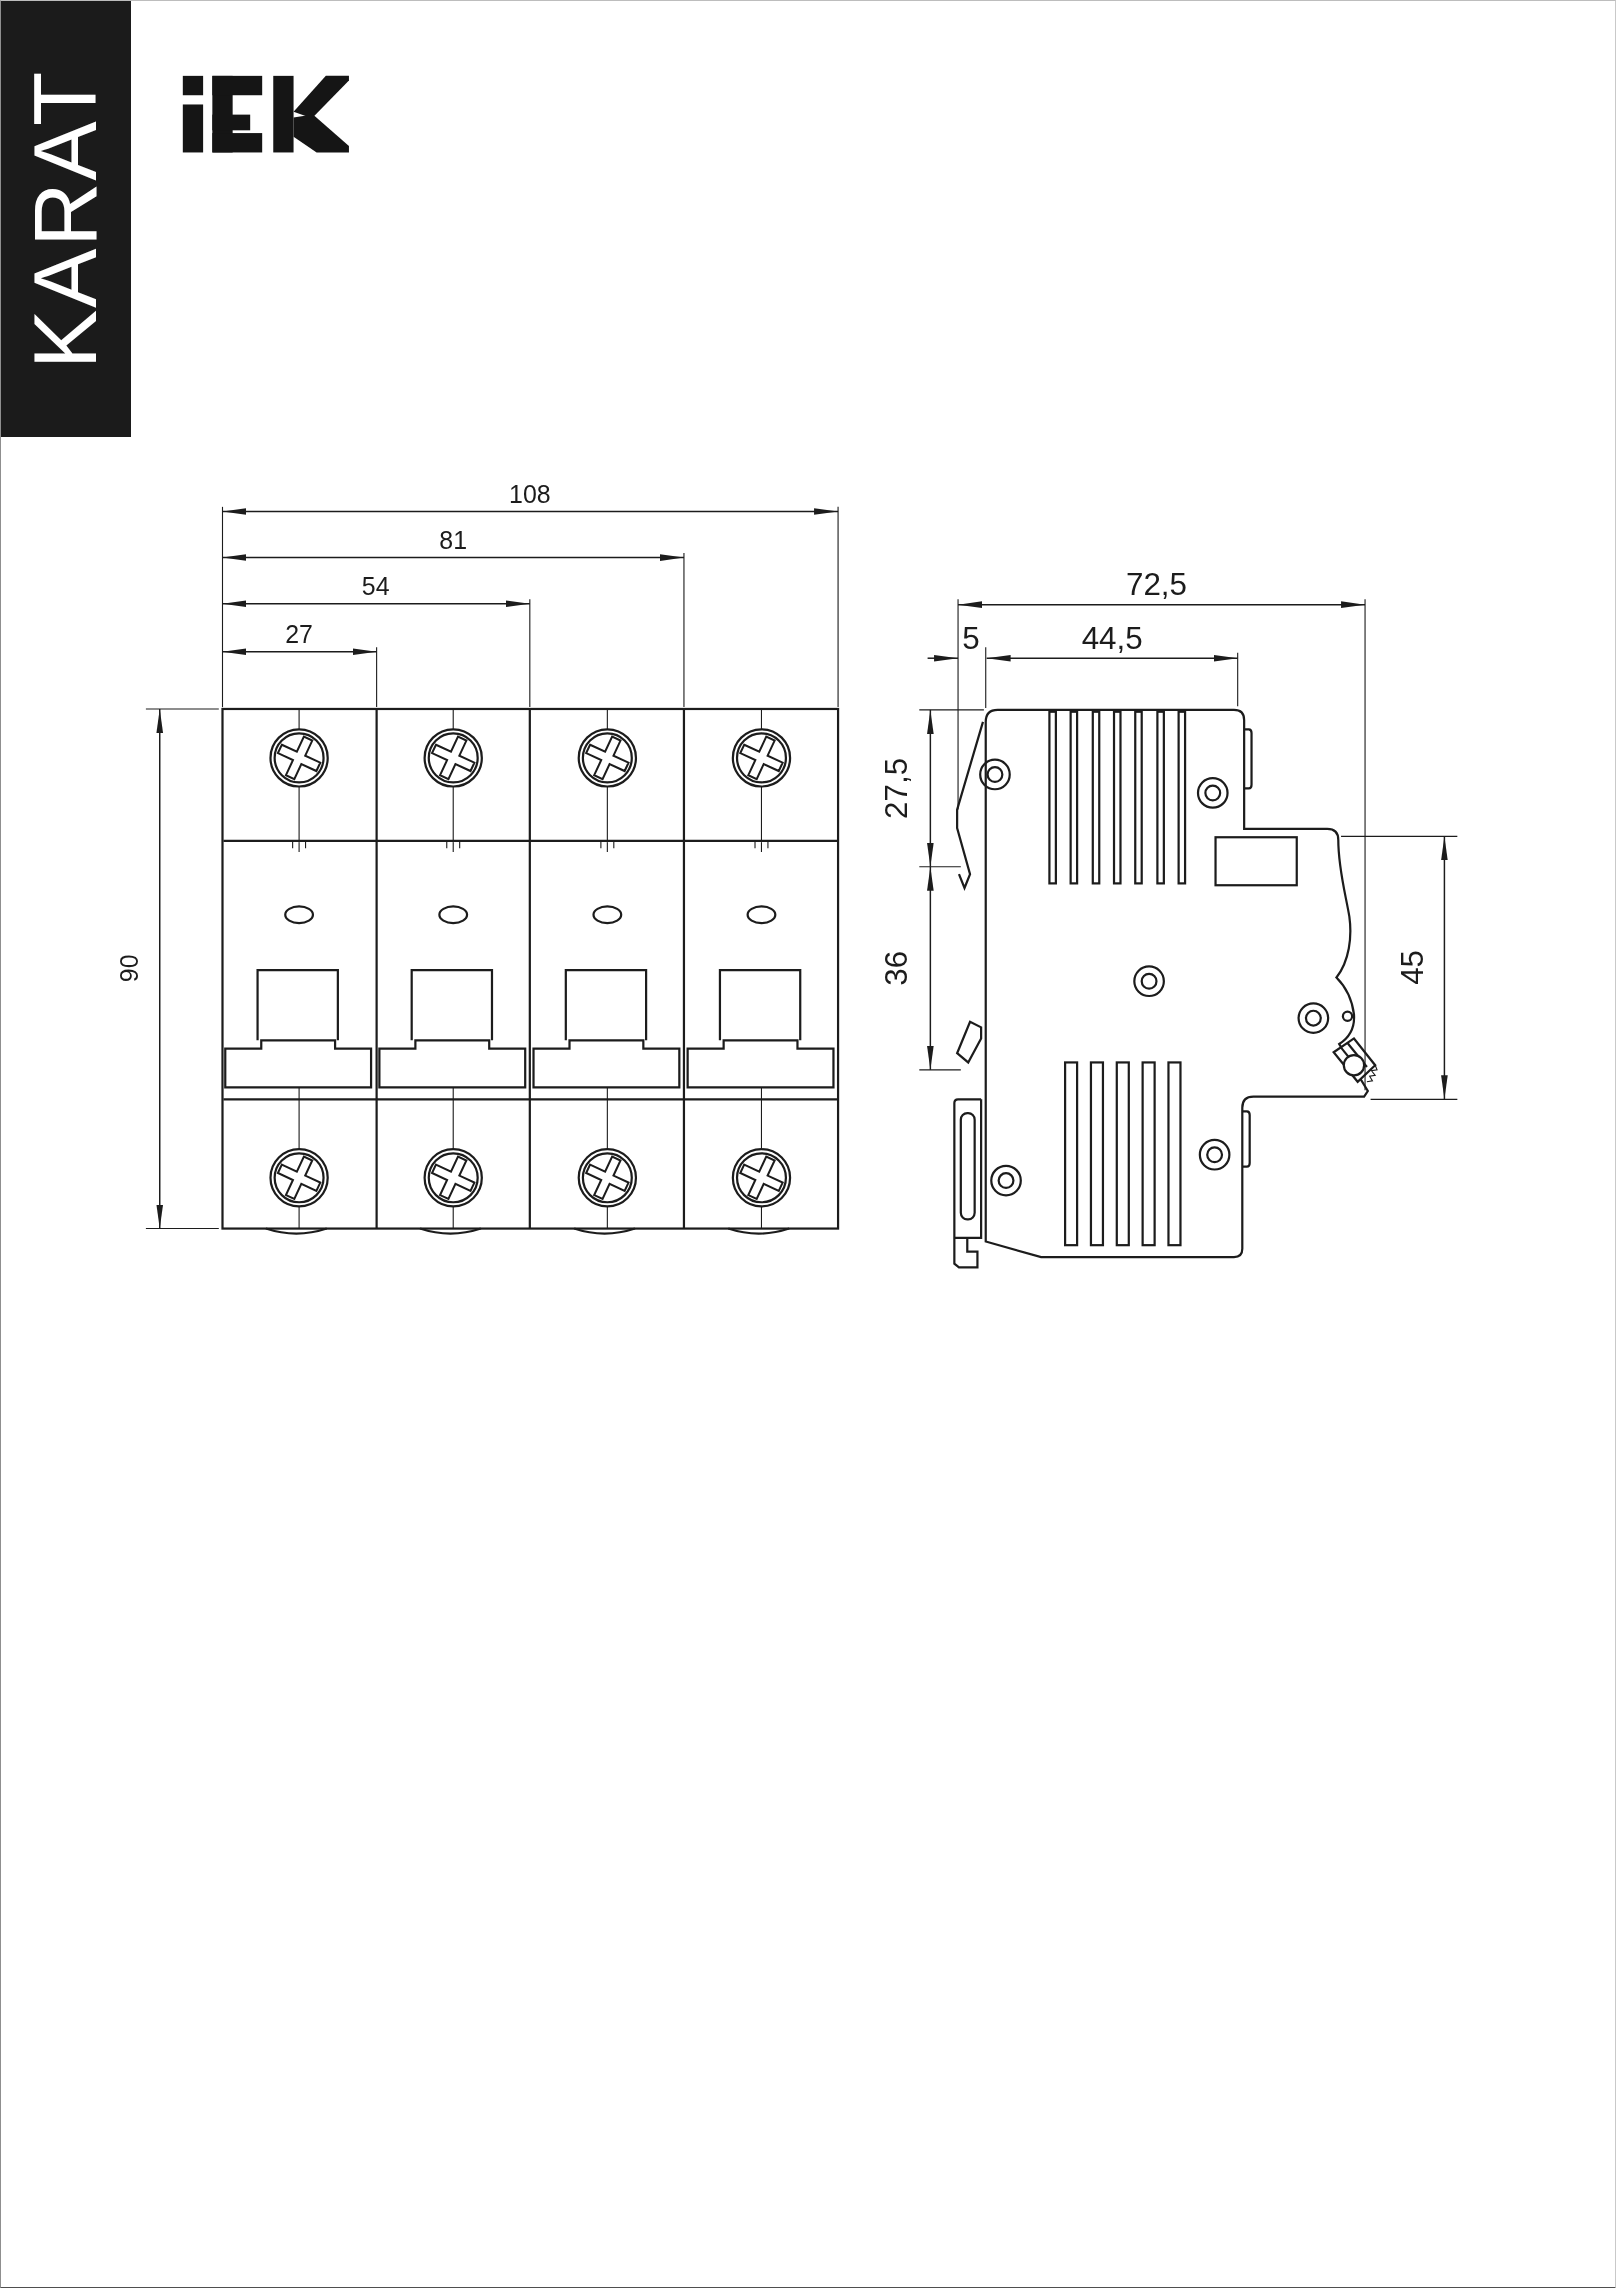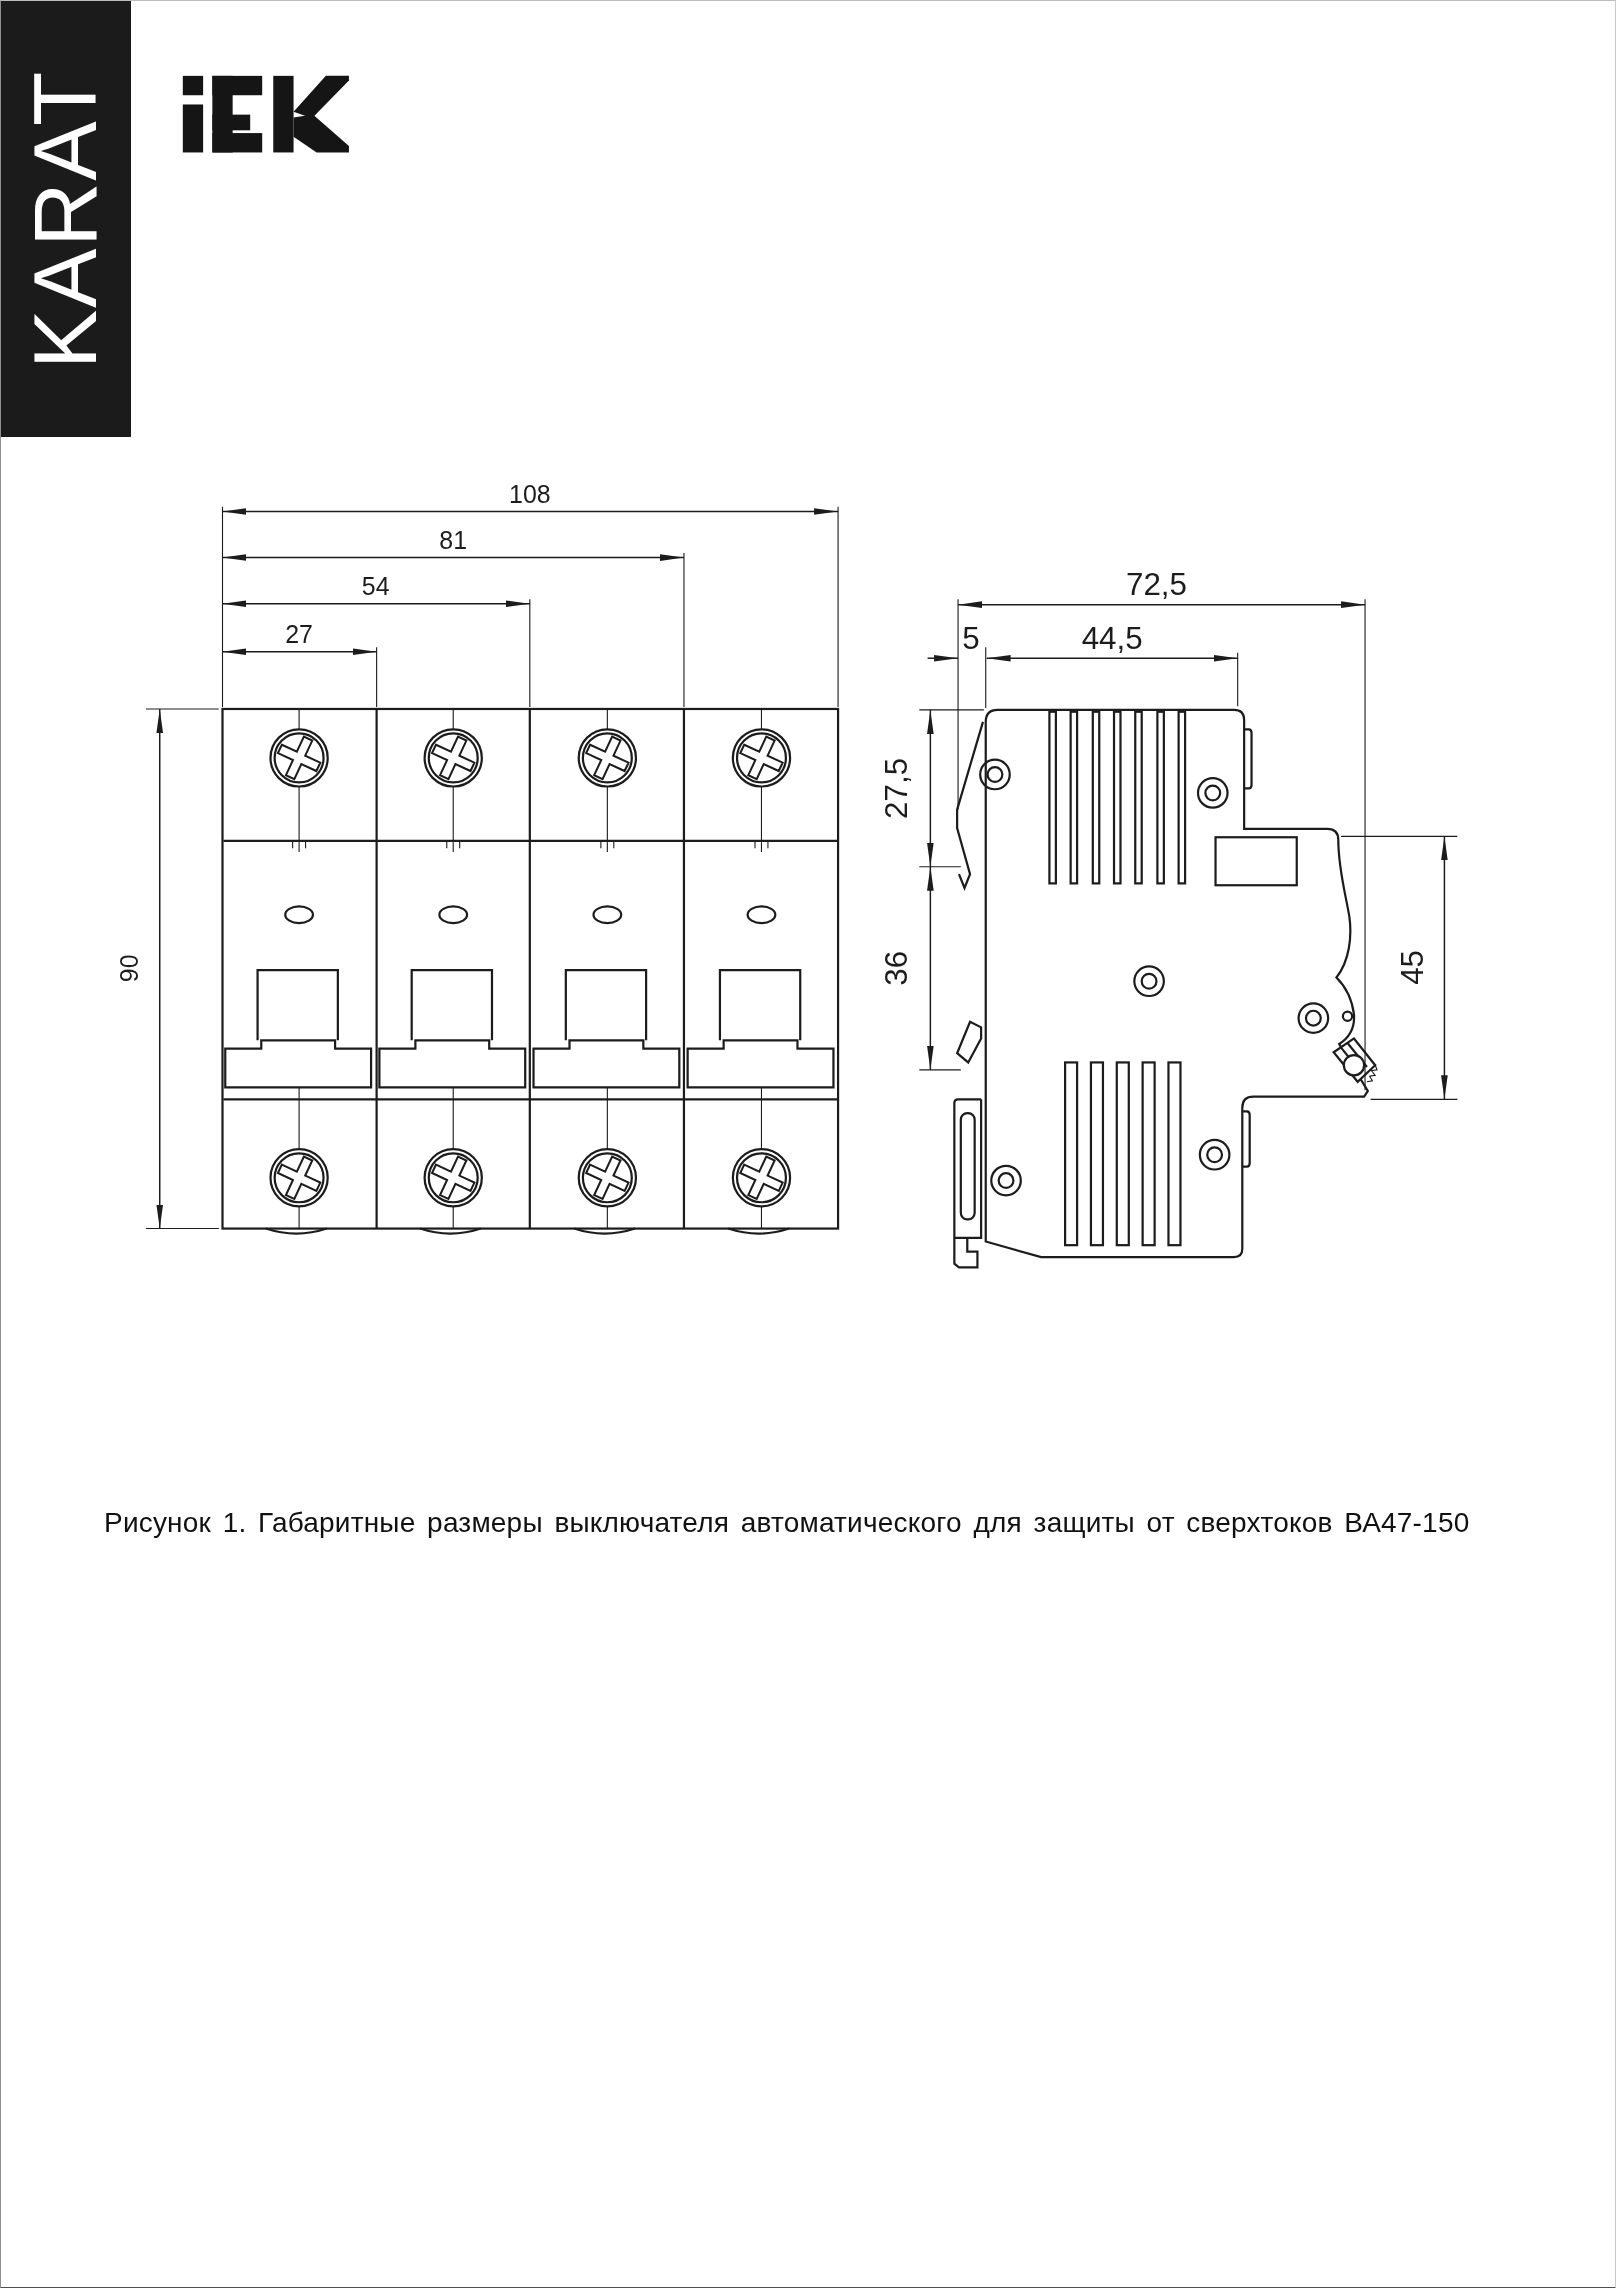--- a/index.html
+++ b/index.html
@@ -221,16 +221,15 @@
 
       <text class="stxt" x="1252" y="644" text-anchor="middle">72,5</text>
       <text class="stxt" x="1204" y="702" text-anchor="middle">44,5</text>
       <text class="stxt" x="1051" y="702" text-anchor="middle">5</text>
       <text class="stxt" text-anchor="middle" transform="rotate(-90 982 853)" x="982" y="853">27,5</text>
       <text class="stxt" text-anchor="middle" transform="rotate(-90 982 1048)" x="982" y="1048">36</text>
       <text class="stxt" text-anchor="middle" transform="rotate(-90 1541 1047)" x="1541" y="1047">45</text>
     </g>
   </svg>
 
-  <div class="caption">Рисунок 1. Габаритные размеры выключателя автоматического для защиты от сверхтоков ВА47-150</div>
 
 </div>
 
 
 </body></html>

